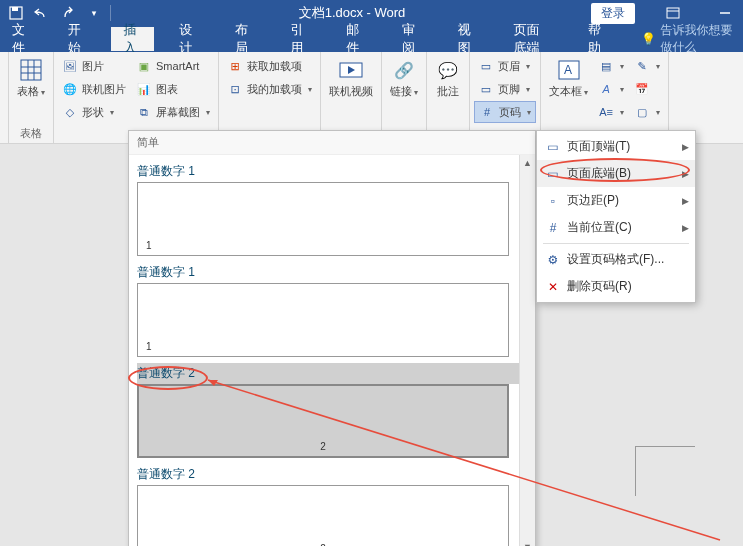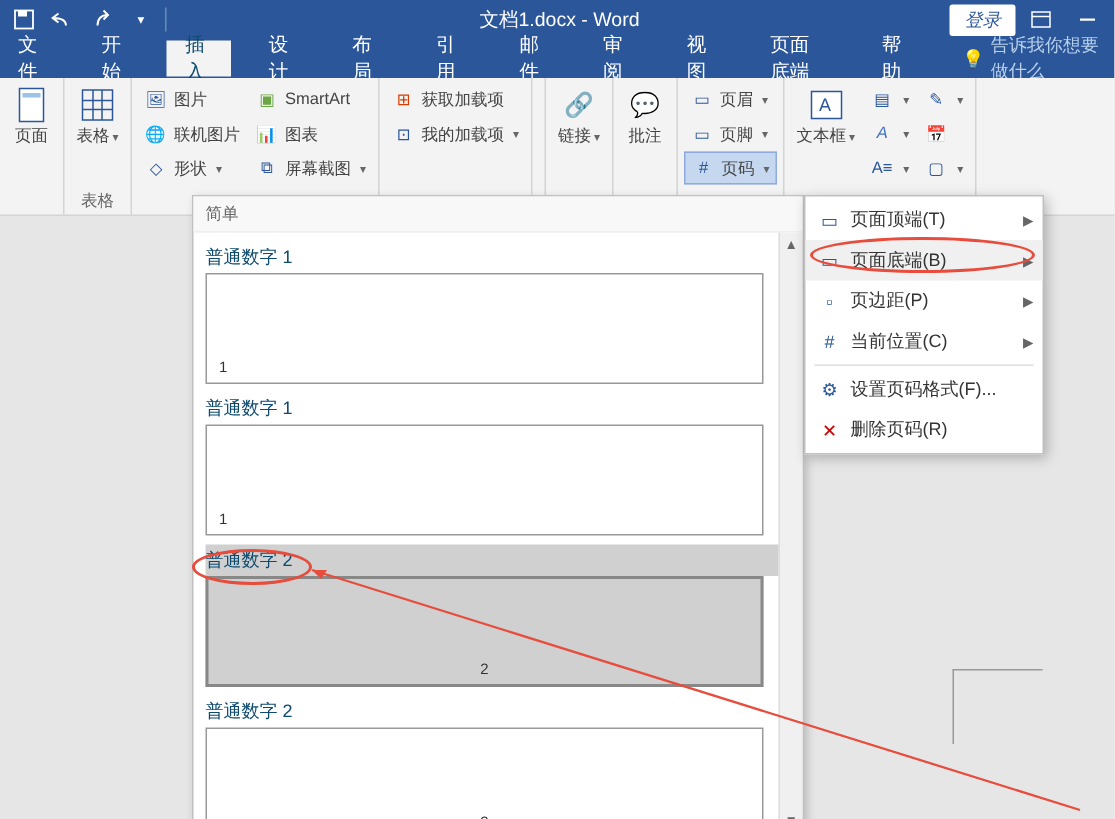--- a/index.html
+++ b/index.html
@@ -3,21 +3,21 @@
 <meta charset="utf-8">
 <style>
 * { margin: 0; padding: 0; box-sizing: border-box; font-family: "Microsoft YaHei", sans-serif; }
 body { width: 743px; height: 546px; background: #f0f0f0; overflow: hidden; position: relative; }
 
 .title-bar { height: 26px; background: #2b579a; display: flex; align-items: center; color: #fff; font-size: 12px; }
 .qat { display: flex; align-items: center; gap: 6px; padding: 0 6px; }
 .qat-btn { width: 20px; height: 20px; display: flex; align-items: center; justify-content: center; cursor: pointer; color: #fff; }
 .qat-divider { width: 1px; height: 16px; background: rgba(255,255,255,0.3); }
 .title-center { flex: 1; text-align: center; font-size: 13px; }
-.title-right { display: flex; align-items: center; gap: 3px; padding: 0 4px; font-style: italic; }
+.title-right { display: flex; align-items: center; gap: 24px; padding: 0 4px; }
 .login-btn { background: #fff; color: #2b579a; padding: 2px 10px; font-size: 12px; cursor: pointer; border-radius: 2px; }
 .win-btn { width: 28px; height: 20px; display: flex; align-items: center; justify-content: center; cursor: pointer; color: #fff; }
 
 .tabs { height: 26px; background: #2b579a; display: flex; align-items: center; color: #fff; font-size: 13px; gap: 13px; }
 .tab { padding: 4px 12px; cursor: pointer; height: 24px; display: flex; align-items: center; }
 .tab.active { background: #f3f3f3; color: #0c4a6e; }
 .tell-me { display: flex; align-items: center; gap: 4px; padding: 4px 10px; color: #b8d0ec; font-size: 12px; }
 
 .ribbon { height: 92px; background: #f3f3f3; border-bottom: 1px solid #d4d4d4; display: flex; position: relative; }
 .rgroup { border-right: 1px solid #d4d4d4; padding: 3px 4px 1px; display: flex; flex-direction: column; justify-content: space-between; }
@@ -116,31 +116,20 @@
   <div class="tab">页面底端</div>
   <div class="tab">帮助</div>
   <div class="tell-me">
     <span>💡</span>
     <span>告诉我你想要做什么</span>
   </div>
 </div>
 
 <div class="ribbon">
   <div class="rgroup">
-    <div class="rgroup-body">
-      <div class="big-btn">
-        <div class="big-icon">
-            <svg width="20" height="24">
-              <rect x="2" y="1" width="16" height="22" fill="#fff" stroke="#2b579a"></rect>
-              <rect x="4" y="4" width="12" height="3" fill="#9cc2e5"></rect>
-            </svg>
-          </div>
-        <div class="big-label">页面</div>
-      </div>
-    </div>
     <div class="rgroup-label"></div>
   </div>
 
   <div class="rgroup">
     <div class="rgroup-body">
       <div class="big-btn">
         <div class="big-icon">
             <svg width="22" height="22">
               <rect x="1" y="1" width="20" height="20" fill="none" stroke="#2b579a"></rect>
               <line x1="1" y1="8" x2="21" y2="8" stroke="#2b579a"></line>
@@ -202,20 +191,31 @@
             <span class="small-icon">⊡</span>
             <span>我的加载项</span>
             <span class="dd-arrow">▾</span>
           </div>
       </div>
     </div>
     <div class="rgroup-label"></div>
   </div>
 
   <div class="rgroup">
+    <div class="rgroup-body">
+      <div class="big-btn">
+        <div class="big-icon">
+            <svg width="24" height="20">
+              <rect x="1" y="3" width="22" height="14" fill="#fff" stroke="#2b579a"></rect>
+              <polygon points="9,6 9,14 16,10" fill="#2b579a"></polygon>
+            </svg>
+          </div>
+        <div class="big-label">联机视频</div>
+      </div>
+    </div>
     <div class="rgroup-label"></div>
   </div>
 
   <div class="rgroup">
     <div class="rgroup-body">
       <div class="big-btn">
         <div class="big-icon">🔗</div>
         <div class="big-label"><span>链接</span><span class="dd-arrow">▾</span></div>
       </div>
     </div>

